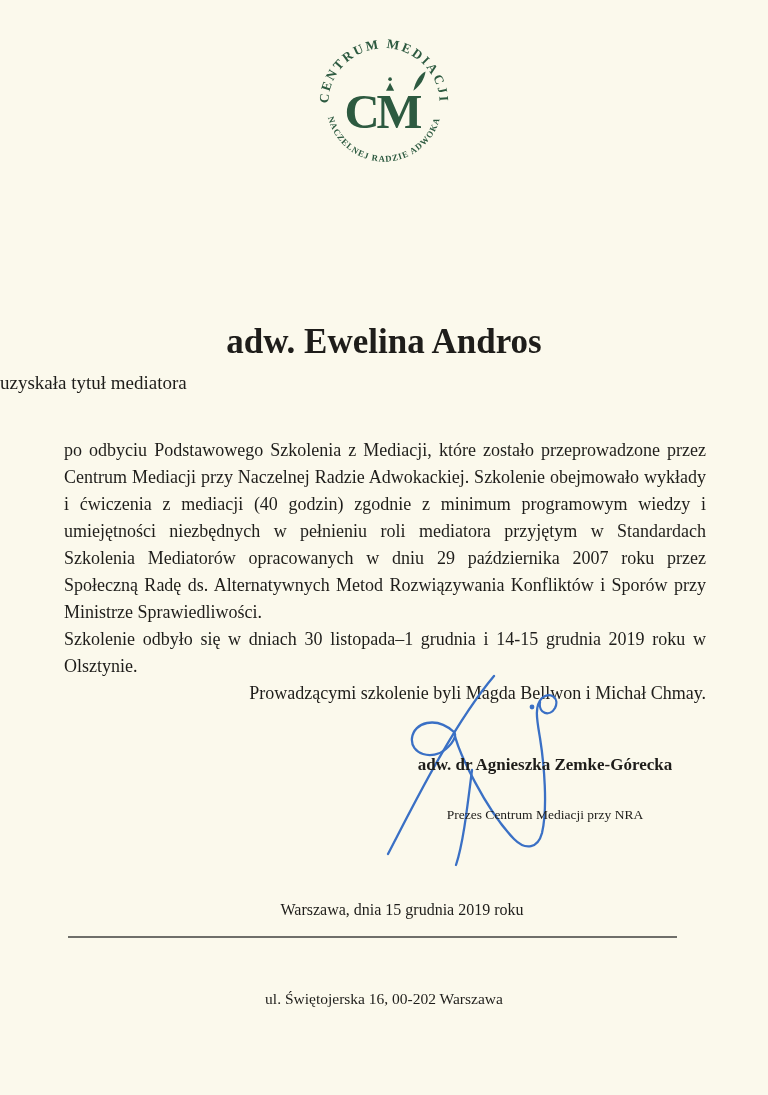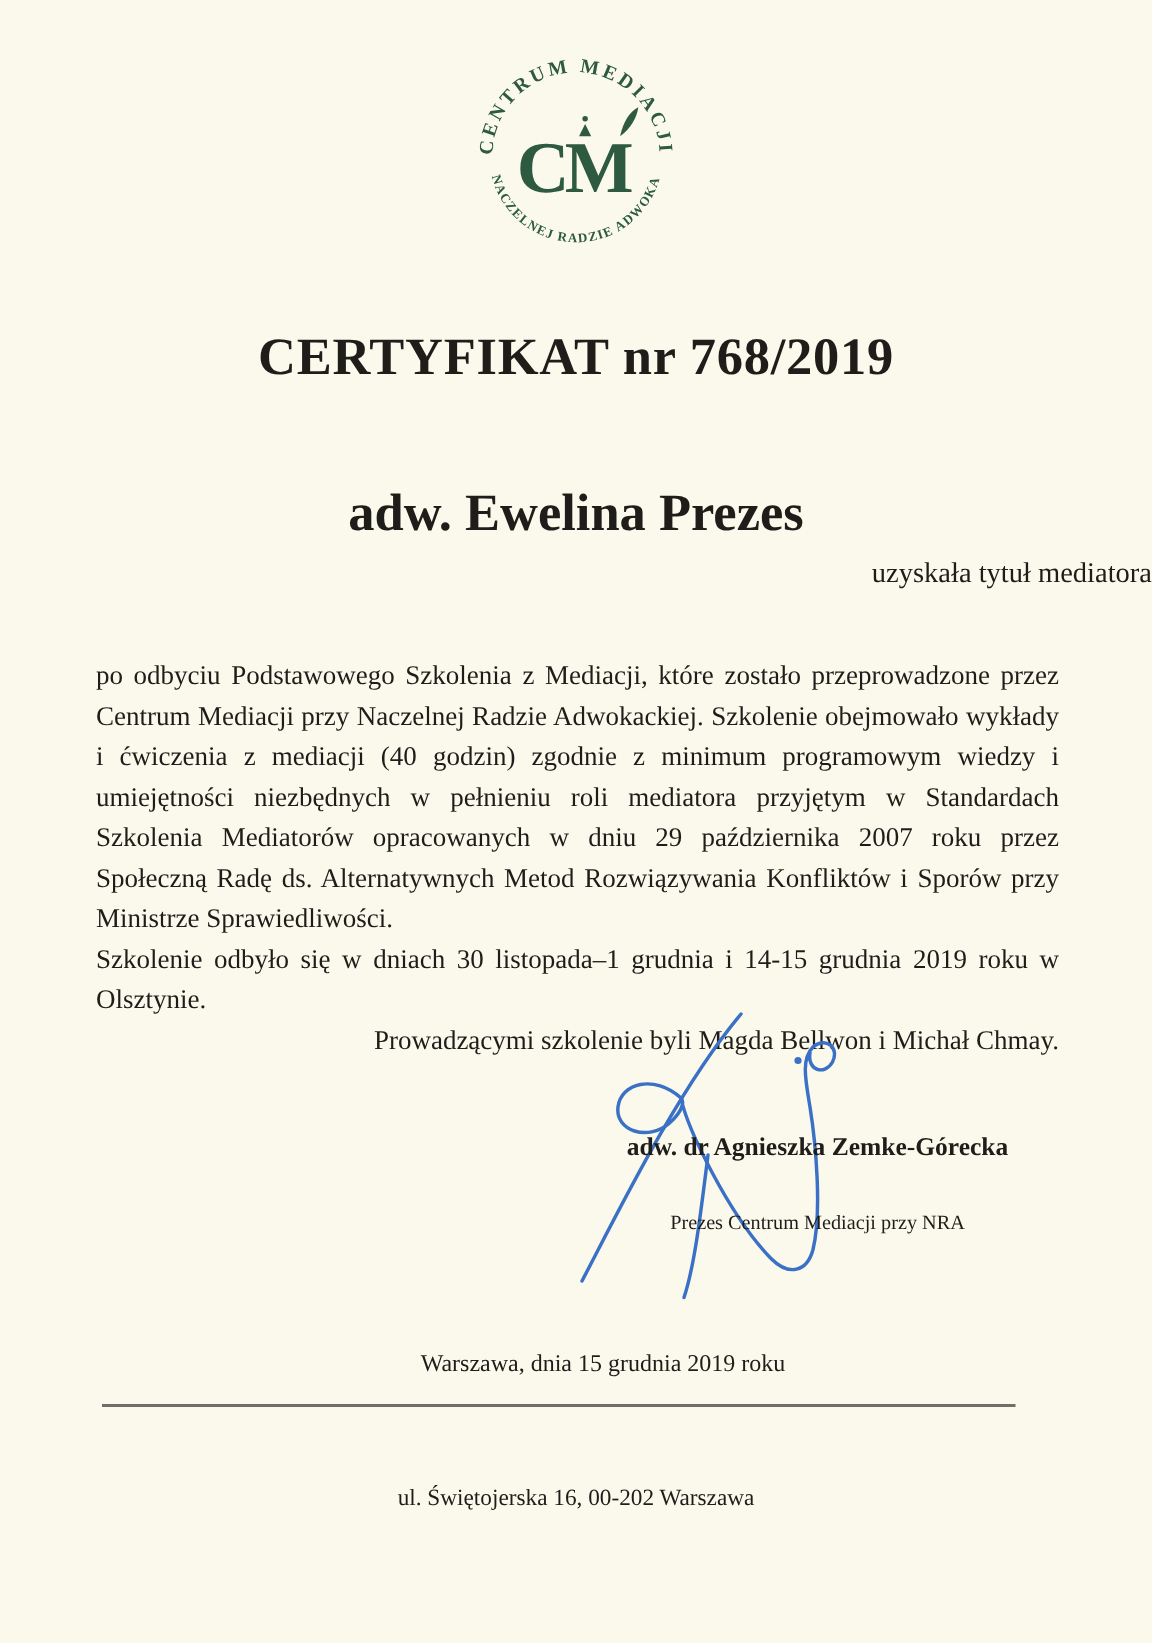--- a/index.html
+++ b/index.html
@@ -27,21 +27,21 @@
     margin:0;text-align:center;
     font-size:35px;font-weight:bold;letter-spacing:0.5px;
   }
   .recipient-name{
     position:absolute;top:322px;left:0;width:100%;
     margin:0;text-align:center;
     font-size:35px;font-weight:bold;
   }
   .recipient-subtitle{
     position:absolute;top:372px;left:0;width:100%;
-    text-align:right;font-size:19px;
+    text-align:left;font-size:19px;
   }
   
   .body-block{
     position:absolute;top:437px;left:64px;width:642px;
     font-size:18px;line-height:27px;
   }
   .body-block p{margin:0;text-align:justify;}
   .body-block p.no-justify{text-align:right;}
   
   .signature-ink{
@@ -91,23 +91,22 @@
       <text class="arc-bottom" text-anchor="middle" fill="#2d5a40">
         <textPath href="#arcBottom" startOffset="50%">PRZY NACZELNEJ RADZIE ADWOKACKIEJ</textPath>
       </text>
       <text class="monogram" x="73" y="99" text-anchor="middle" fill="#2d5a40">CM</text>
       <path d="M77 62 l4 -8 l4 8 z" fill="#2d5a40"></path>
       <circle cx="81" cy="50.5" r="1.8" fill="#2d5a40"></circle>
       <path d="M104 62 c7 -5 11 -12 12 -19 c-6 3 -10 10 -12 19 z" fill="#2d5a40"></path>
     </svg>
   </div>
 
-  <h1 class="title">CERTYFIKAT nr 768/2019</h1>
 
-  <h2 class="recipient-name">adw. Ewelina Prezes</h2>
+  <h2 class="recipient-name">adw. Ewelina Andros</h2>
   <div class="recipient-subtitle">uzyskała tytuł mediatora</div>
 
   <div class="body-block">
     <p>po odbyciu Podstawowego Szkolenia z Mediacji, które zostało przeprowadzone przez Centrum Mediacji przy Naczelnej Radzie Adwokackiej. Szkolenie obejmowało wykłady i ćwiczenia z mediacji (40 godzin) zgodnie z minimum programowym wiedzy i umiejętności niezbędnych w pełnieniu roli mediatora przyjętym w Standardach Szkolenia Mediatorów opracowanych w dniu 29 października 2007 roku przez Społeczną Radę ds. Alternatywnych Metod Rozwiązywania Konfliktów i Sporów przy Ministrze Sprawiedliwości.</p>
     <p>Szkolenie odbyło się w dniach 30 listopada–1 grudnia i 14-15 grudnia 2019 roku w Olsztynie.</p>
     <p class="no-justify">Prowadzącymi szkolenie byli Magda Bellwon i Michał Chmay.</p>
   </div>
 
   <svg class="signature-ink" viewBox="0 0 224 215">
     <g fill="none" stroke-width="2.3" stroke-linecap="round" stroke-linejoin="round">

